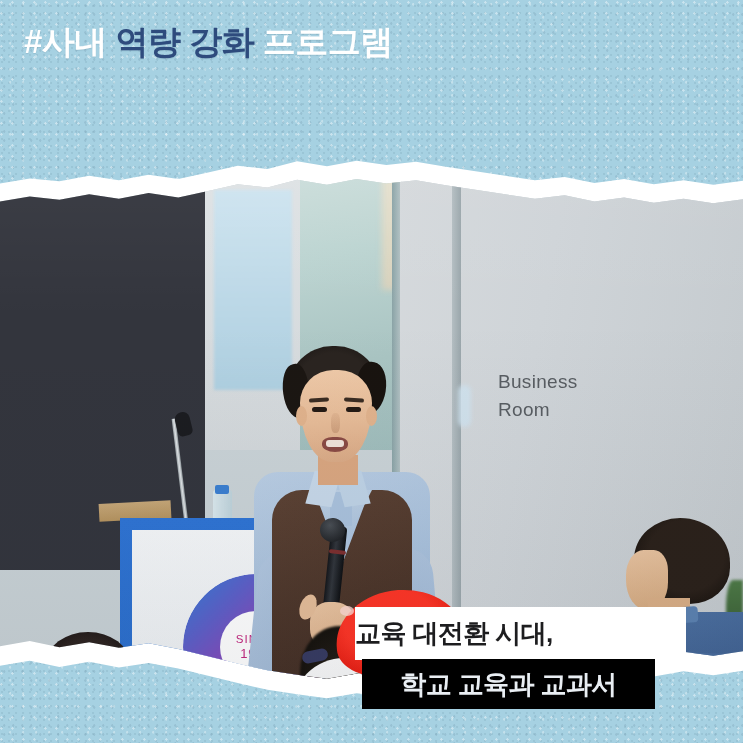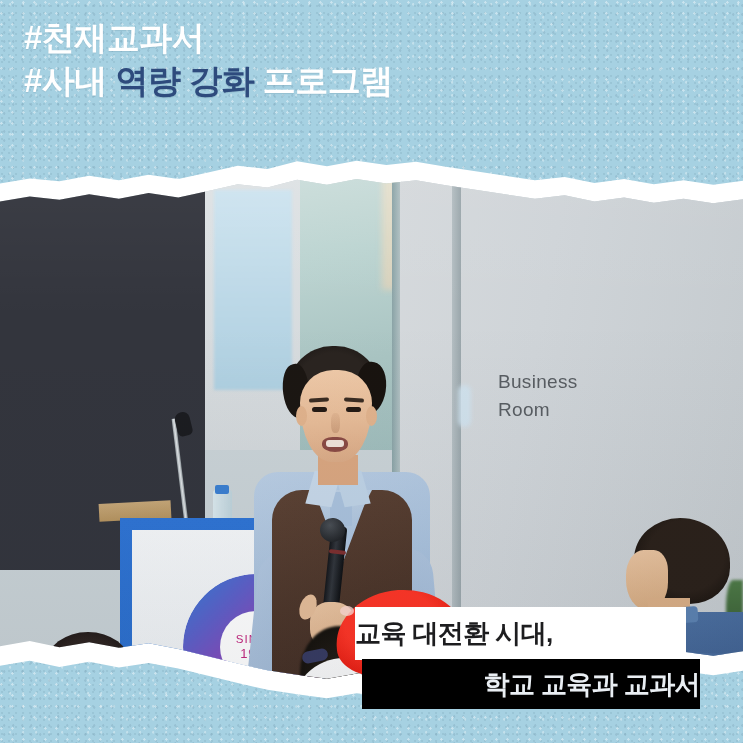--- a/index.html
+++ b/index.html
@@ -329,36 +329,35 @@
     left:355px; top:607px; width:331px; height:53px;
     background:#ffffff;
     display:flex; align-items:center; 
   }
   .cap-white span{
     font-size:26px; font-weight:bold; color:#1d1d1f;
     letter-spacing:-.6px; white-space:nowrap;
   }
   .cap-black{
     position:absolute; z-index:41;
-    left:362px; top:659px; width:338px; height:50px;
+    left:362px; top:659px; width:293px; height:50px;
     background:#000000;
-    display:flex; align-items:center; justify-content:flex-end;
+    display:flex; align-items:center; justify-content:center;
   }
   .cap-black span{
     font-size:26px; font-weight:bold; color:#e9eef3;
     letter-spacing:-.6px; white-space:nowrap;
   }
 </style>
 </head>
 <body>
 
 <div class="card"></div>
 
 <div class="headline">
-  <div class="hl-line one">#천재교과서</div>
   <div class="hl-line two"><span>#사내 </span><span class="hl-accent">역량 강화</span><span> 프로그램</span></div>
 </div>
 
 <div class="photo-wrap">
   <div class="photo">
 
     <div class="sc wall-dark"></div>
     <div class="sc wall-mid"></div>
     <div class="sc win-blue"></div>
     <div class="sc glass-col"></div>

